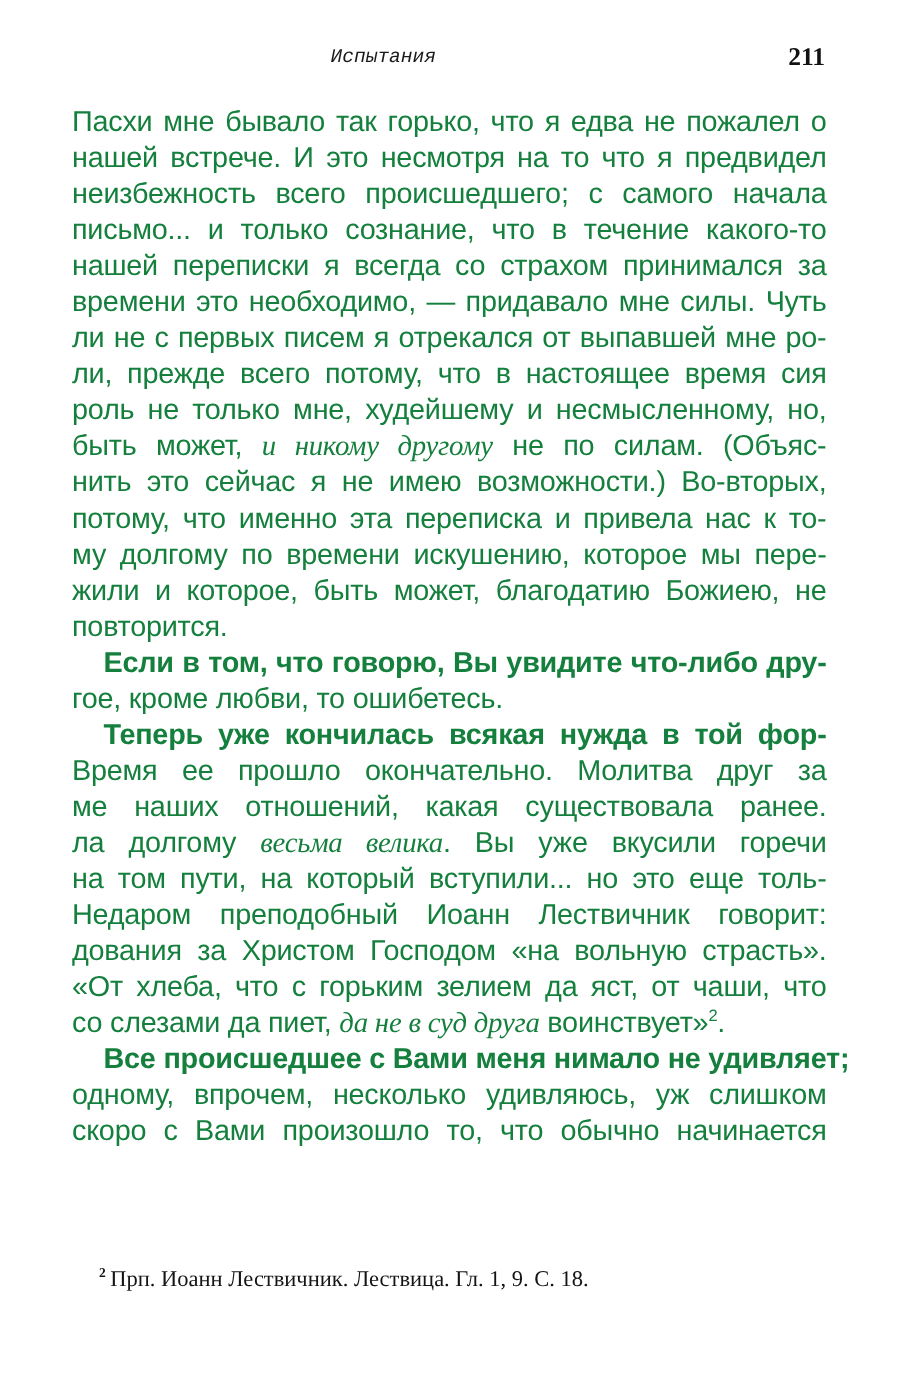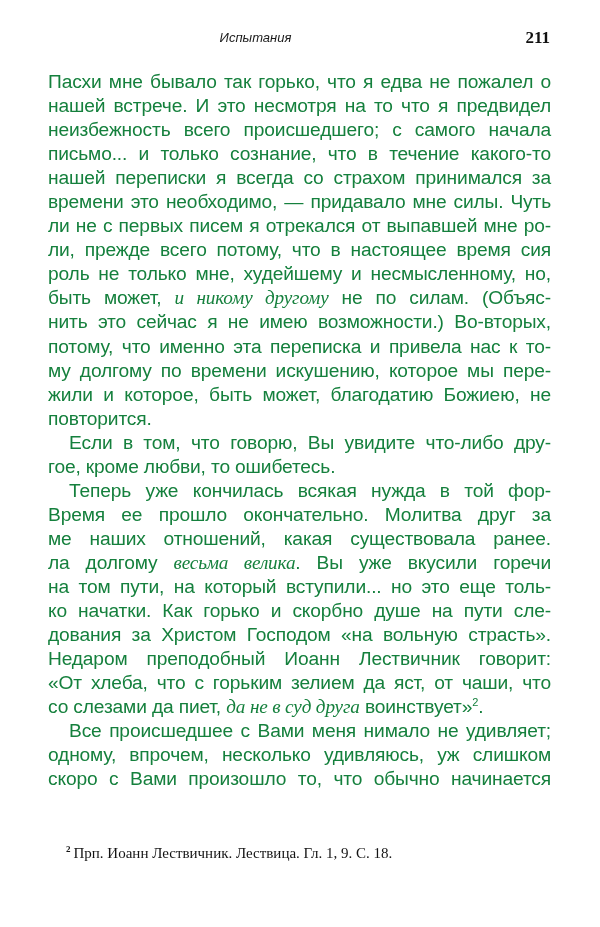--- a/index.html
+++ b/index.html
@@ -1,34 +1,34 @@
 <!DOCTYPE html>
 <html><head>
 <meta charset="utf-8">
 <style>
   html, body { margin: 0; padding: 0; background: #ffffff; }
   body { width: 600px; height: 927px; position: relative; overflow: hidden; color: #111; }
   .page { position: absolute; left: 0; top: 0; width: 600px; height: 927px; }
   .running-head {
     position: absolute; top: 30px; left: 0; width: 501px; text-align: center;
-    font-family: Liberation Sans, sans-serif; font-style: italic; font-size: 13px; color: #1a1a1a;
+    font-family: Liberation Mono, monospace; font-style: italic; font-size: 13px; color: #1a1a1a;
   }
   .running-head .title { display: inline-block; margin-left: 10px; }
   .page-number {
     position: absolute; top: 28px; right: 50px;
     font-family: "Liberation Serif", serif; font-weight: bold; font-size: 17px; color: #111; margin-left: 12px;
   }
   .body {
     position: absolute; top: 70px; left: 48px; width: 503px;
     font-family: "Liberation Sans", sans-serif; font-size: 19.2px; line-height: 24.05px;
     color: #15803d; letter-spacing: -0.15px;
   }
   .line { display: block; white-space: nowrap; text-align: justify; text-align-last: justify; height: 24.05px; }
   .line.last { text-align-last: left; }
-  .line.indent { padding-left: 21px; }
+  .line.indent { padding-left: 21px; font-weight: bold; }
   .em { font-family: "Liberation Serif", serif; font-style: italic; }
   sup { font-size: 11px; line-height: 0; vertical-align: super; }
   .footnote {
     position: absolute; top: 845px; left: 66px;
     font-family: "Liberation Serif", serif; font-size: 15px; color: #141414; text-align: right;
   }
   .footnote sup { font-size: 9px; font-weight: bold; margin-right: 3px; }
 </style>
 </head>
 <body>
@@ -55,23 +55,22 @@
     <span class="line">му долгому по времени искушению, которое мы пере-</span>
     <span class="line">жили и которое, быть может, благодатию Божиею, не</span>
     <span class="line last">повторится.</span>
     <span class="line indent">Если в том, что говорю, Вы увидите что-либо дру-</span>
     <span class="line last">гое, кроме любви, то ошибетесь.</span>
     <span class="line indent">Теперь уже кончилась всякая нужда в той фор-</span>
     <span class="line">Время ее прошло окончательно. Молитва друг за</span>
     <span class="line">ме наших отношений, какая существовала ранее.</span>
     <span class="line"><span>ла долгому </span><span class="em">весьма велика</span><span>. Вы уже вкусили горечи</span></span>
     <span class="line">на том пути, на который вступили... но это еще толь-</span>
-    <span class="line">ко начатки. Как горько и скорбно душе на пути сле-</span>
+    <span class="line">Недаром преподобный Иоанн Лествичник говорит:</span>
     <span class="line">дования за Христом Господом «на вольную страсть».</span>
-    <span class="line">Недаром преподобный Иоанн Лествичник говорит:</span>
     <span class="line">«От хлеба, что с горьким зелием да яст, от чаши, что</span>
     <span class="line last"><span>со слезами да пиет, </span><span class="em">да не в суд друга</span><span> воинствует»</span><sup>2</sup><span>.</span></span>
     <span class="line indent">Все происшедшее с Вами меня нимало не удивляет;</span>
     <span class="line">одному, впрочем, несколько удивляюсь, уж слишком</span>
     <span class="line">скоро с Вами произошло то, что обычно начинается</span>
   </div>
 
   <div class="footnote">
     <sup>2</sup><span>Прп. Иоанн Лествичник. Лествица. Гл. 1, 9. С. 18.</span>
   </div>

